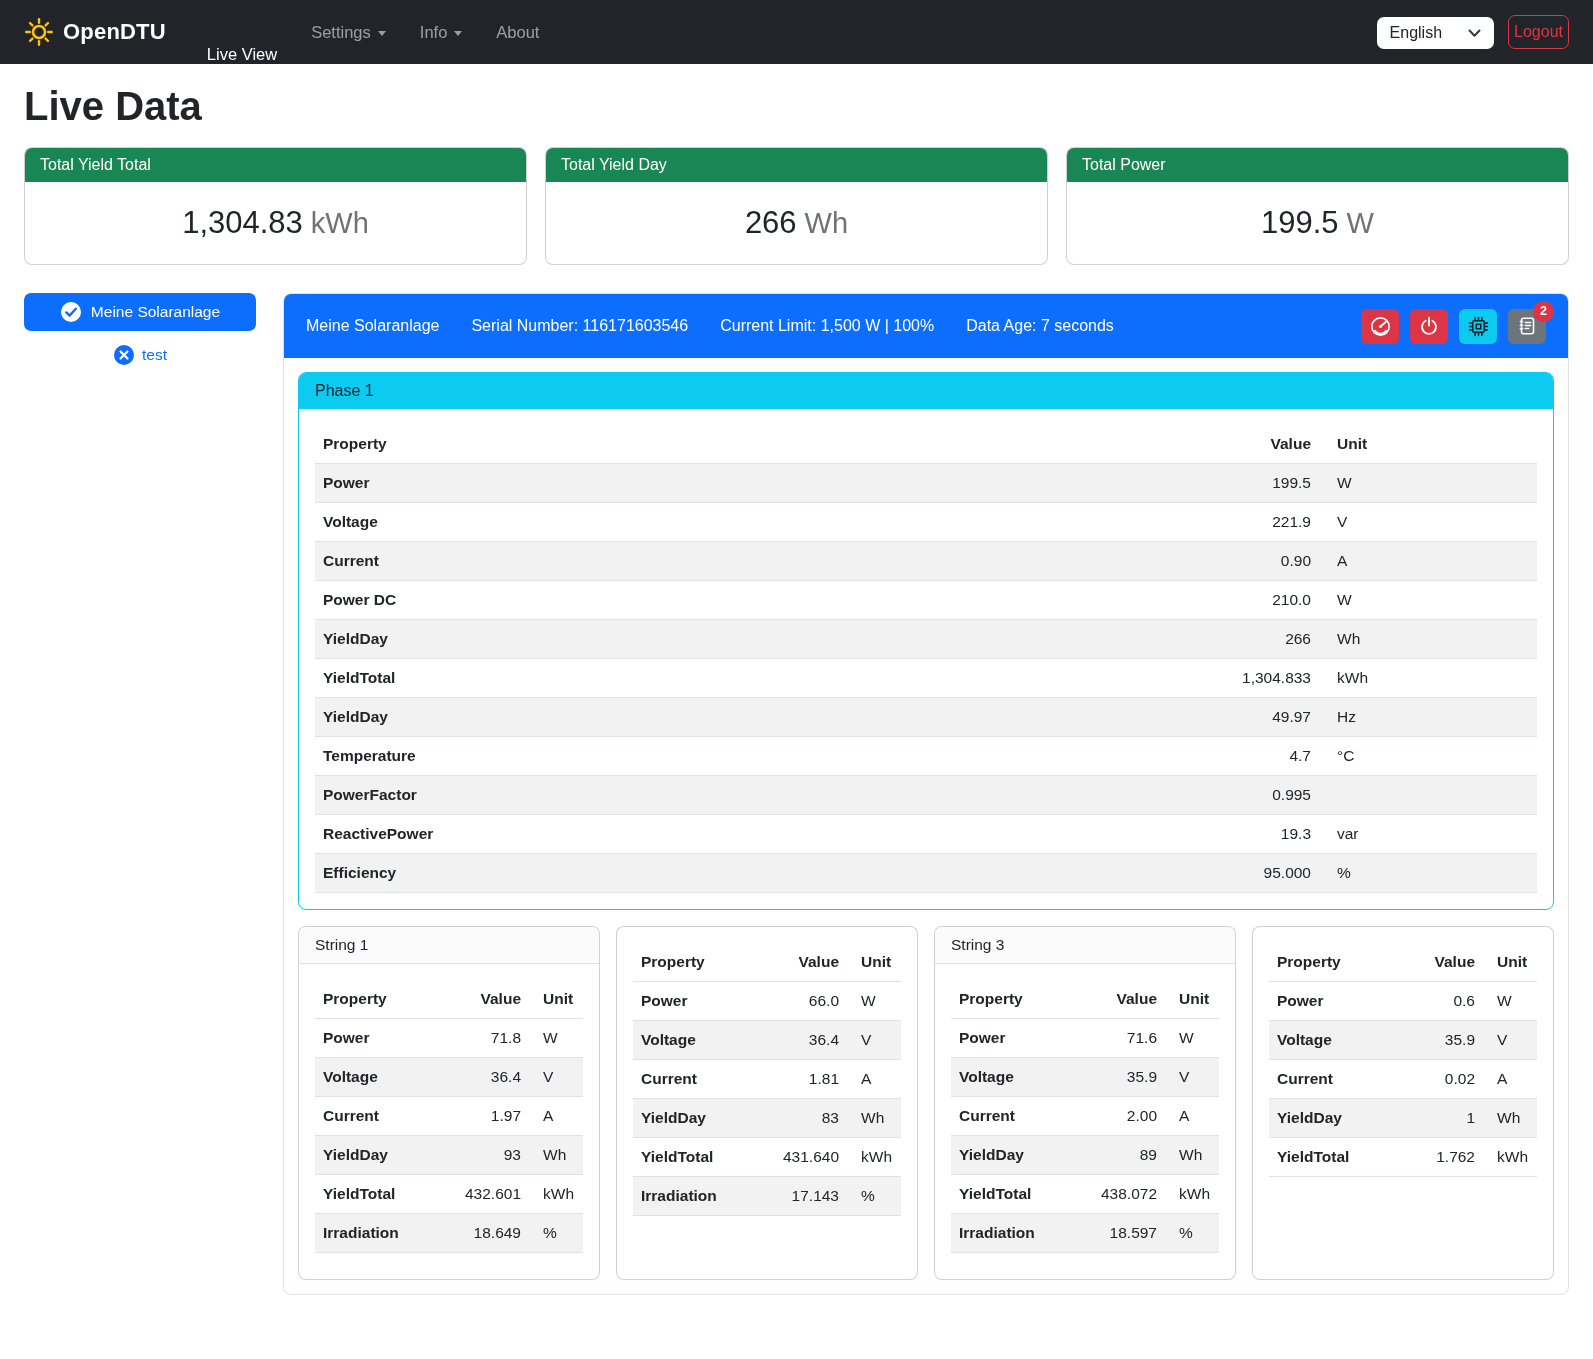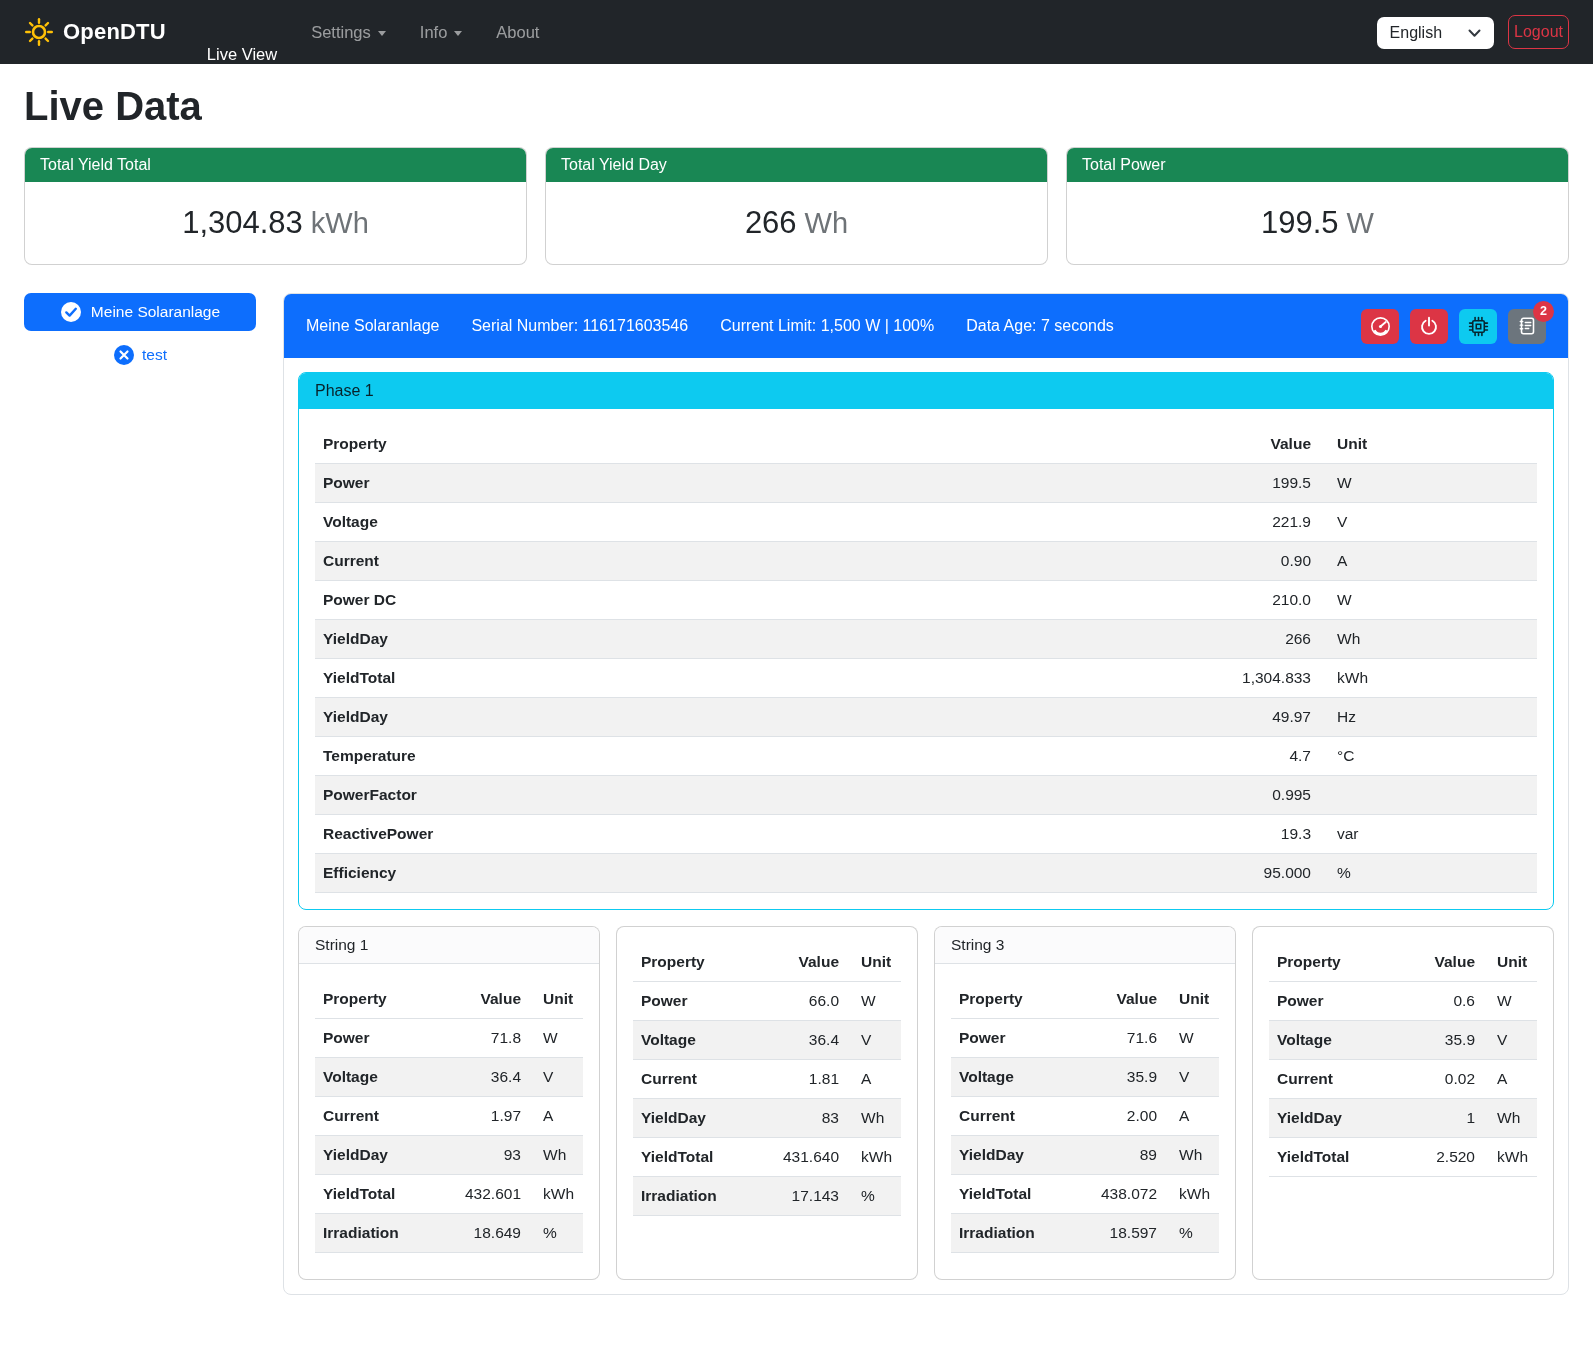--- a/index.html
+++ b/index.html
@@ -522,21 +522,21 @@
                       <td class="col-val">0.02</td>
                       <td class="col-unit">A</td>
                     </tr>
                     <tr>
                       <td class="col-prop">YieldDay</td>
                       <td class="col-val">1</td>
                       <td class="col-unit">Wh</td>
                     </tr>
                     <tr>
                       <td class="col-prop">YieldTotal</td>
-                      <td class="col-val">2.520</td>
+                      <td class="col-val">1.762</td>
                       <td class="col-unit">kWh</td>
                     </tr>
                   </tbody>
               </table>
             </div>
           </div>
         </div>
       </div>
     </div>
   </div>

